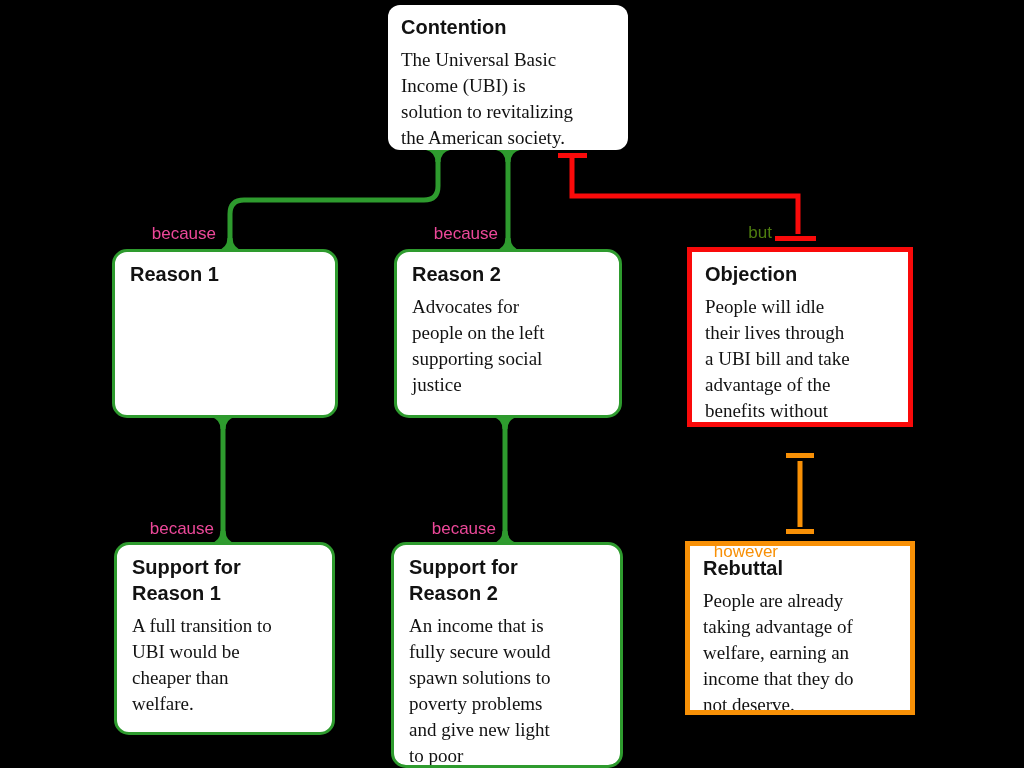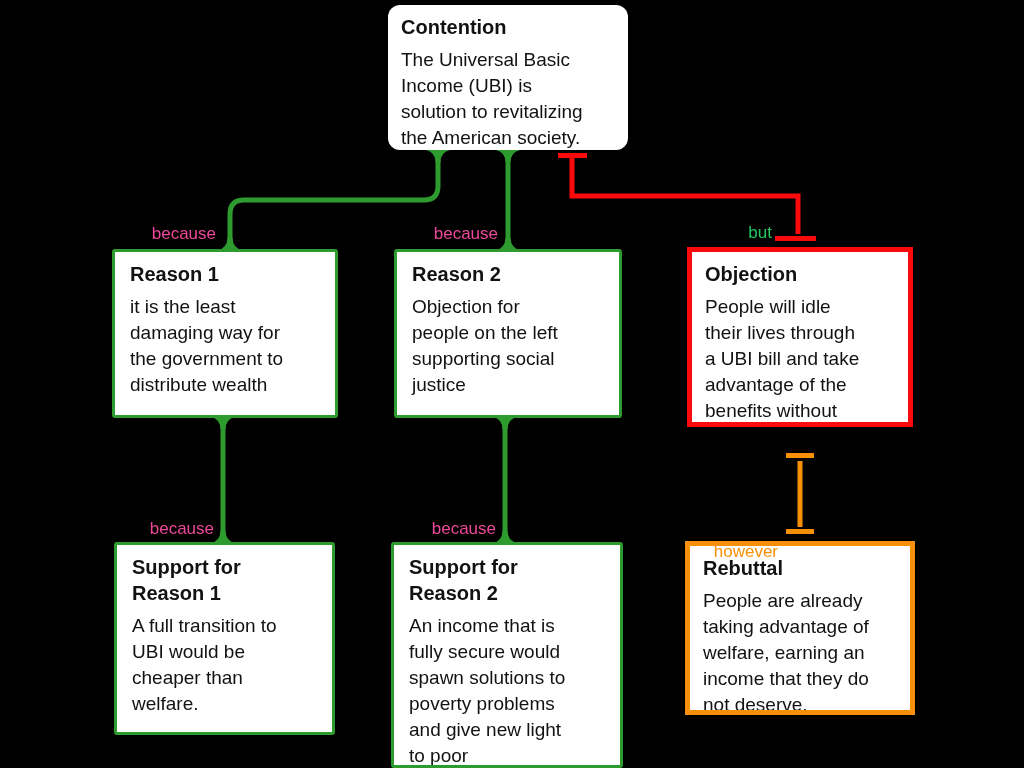--- a/index.html
+++ b/index.html
@@ -6,30 +6,30 @@
   .canvas{
     position:relative;width:1024px;height:768px;background:#000;overflow:hidden;
     font-family:"Liberation Sans", sans-serif;
   }
   .connector-layer{position:absolute;left:0;top:0;z-index:1;pointer-events:none;}
   .node{
     position:absolute;z-index:2;background:#fff;color:#121212;
     box-sizing:border-box;padding:9px 13px;overflow:hidden;
   }
   .node .title{font-weight:bold;font-size:20px;line-height:26px;white-space:pre-line;margin-bottom:7px;}
-  .node .body{font-size:19px;line-height:26px;white-space:pre-line;}
+  .node .body{font-size:19px;line-height:26px;white-space:pre-line;font-family:Liberation Serif, serif;}
   .node.plain{border:none;border-radius:12px;}
-  .node.green{border:3.5px solid #2E9B2E;border-radius:3px;padding-left:15px;}
+  .node.green{border:3.5px solid #2E9B2E;border-radius:15px;padding-left:15px;}
   .node.red{border:5px solid #FA0A0A;border-radius:0;}
   .node.orange{border:5px solid #F89006;border-radius:0;}
   .clabel{
     position:absolute;z-index:3;font-size:17px;line-height:19px;white-space:nowrap;
   }
   .clabel.green{color:#ec4899;}
-  .clabel.red{color:#22c55e;}
+  .clabel.red{color:#4d7c0f;}
   .clabel.orange{color:#F89006;}
 </style>
 </head>
 <body>
 
 <div class="canvas">
 
   <svg class="connector-layer" width="1024" height="768" viewBox="0 0 1024 768">
 
     <g stroke="#2E9B2E" stroke-width="5" fill="none">
@@ -82,29 +82,25 @@
   <div class="node plain" style="left:388px;top:5px;width:240px;height:145px">
     <div class="title">Contention</div>
     <div class="body">The Universal Basic
 Income (UBI) is
 solution to revitalizing
 the American society.</div>
   </div>
 
   <div class="node green" style="left:112px;top:249px;width:226px;height:169px">
     <div class="title">Reason 1</div>
-    <div class="body">it is the least
-damaging way for
-the government to
-distribute wealth</div>
   </div>
 
   <div class="node green" style="left:394px;top:249px;width:228px;height:169px">
     <div class="title">Reason 2</div>
-    <div class="body">Objection for
+    <div class="body">Advocates for
 people on the left
 supporting social
 justice</div>
   </div>
 
   <div class="node red" style="left:687px;top:247px;width:226px;height:180px">
     <div class="title">Objection</div>
     <div class="body">People will idle
 their lives through
 a UBI bill and take

